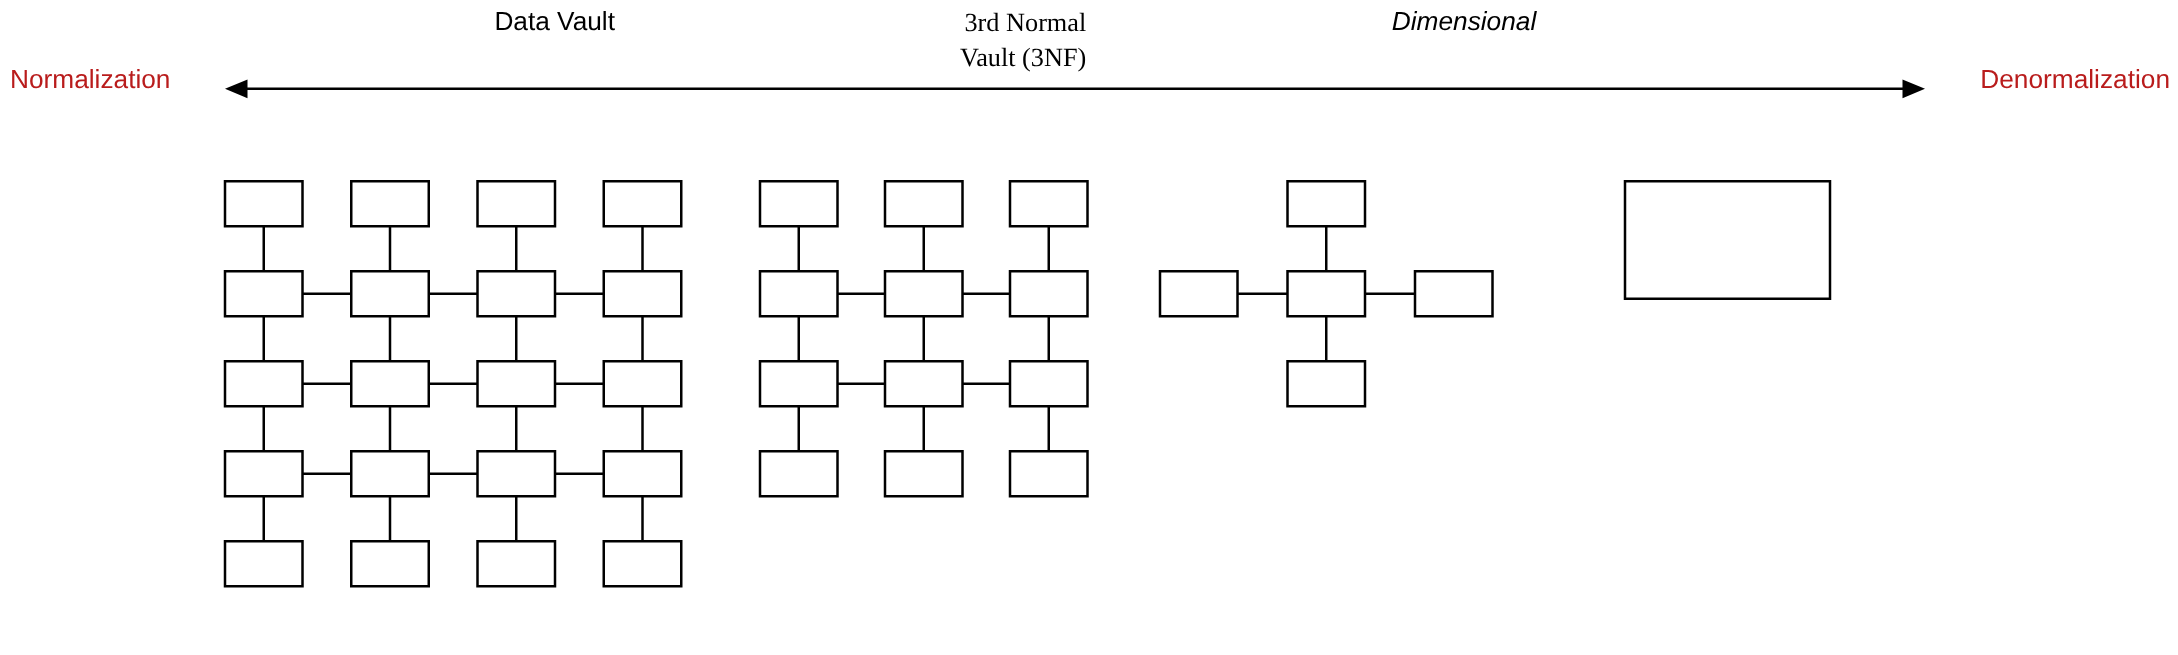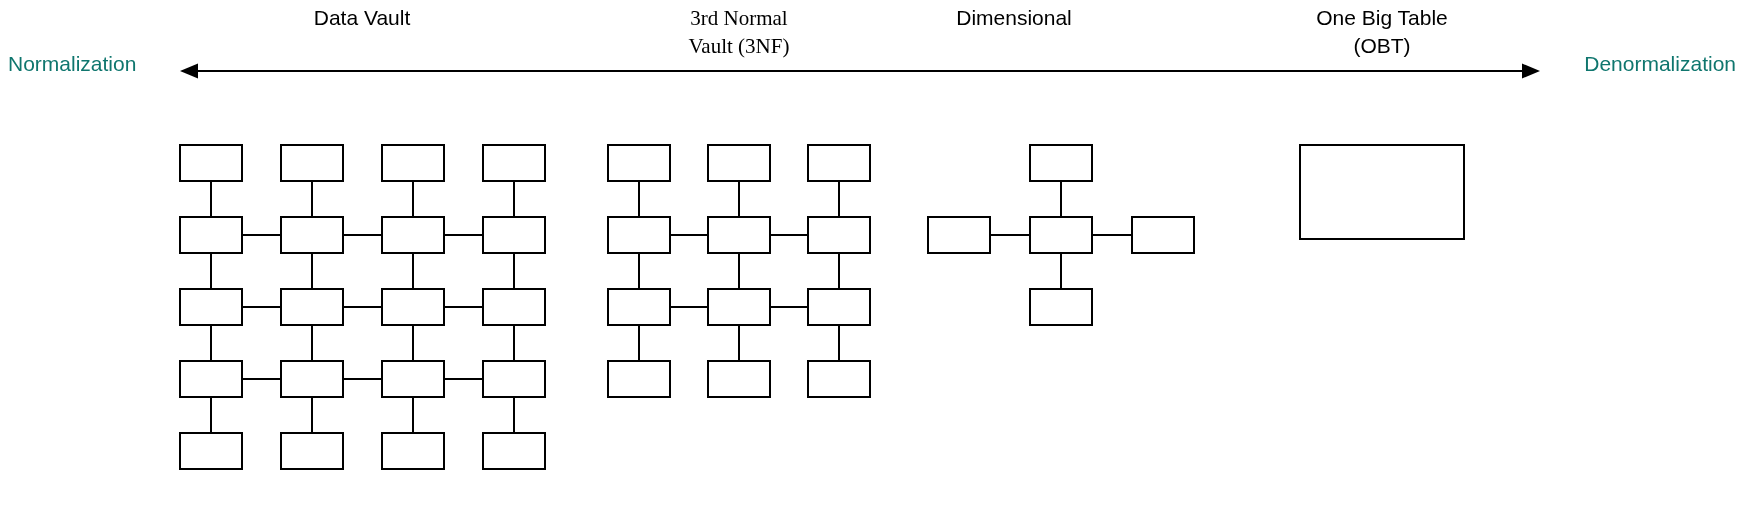--- a/index.html
+++ b/index.html
@@ -20,27 +20,27 @@
     left: 0; top: 0;
     width: 1742px;
     height: 524px;
   }
   .side-label {
     position: absolute;
     top: 51px;
     font-size: 21px;
     line-height: 25px;
     white-space: nowrap;
-    color: #0f766e;
+    color: #b91c1c;
   }
   .approach-label {
     position: absolute;
     top: 4px;
     width: 260px;
-    text-align: center;
+    text-align: right;
     font-size: 21px;
     line-height: 28px;
     color: #000000;
   }
 </style>
 </head>
 <body>
 
 <div class="canvas">
 
@@ -110,22 +110,18 @@
 
   <div class="approach-label" style="left:232px;">
     <div>Data Vault</div>
   </div>
 
   <div class="approach-label" style="left:609px;font-family:Liberation Serif, serif;">
     <div>3rd Normal</div>
     <div>Vault (3NF)</div>
   </div>
 
-  <div class="approach-label" style="left:884px;">
+  <div class="approach-label" style="left:969px;font-style:italic;">
     <div>Dimensional</div>
   </div>
 
-  <div class="approach-label" style="left:1252px;">
-    <div>One Big Table</div>
-    <div>(OBT)</div>
-  </div>
 
 </div>
 
 </body></html>

